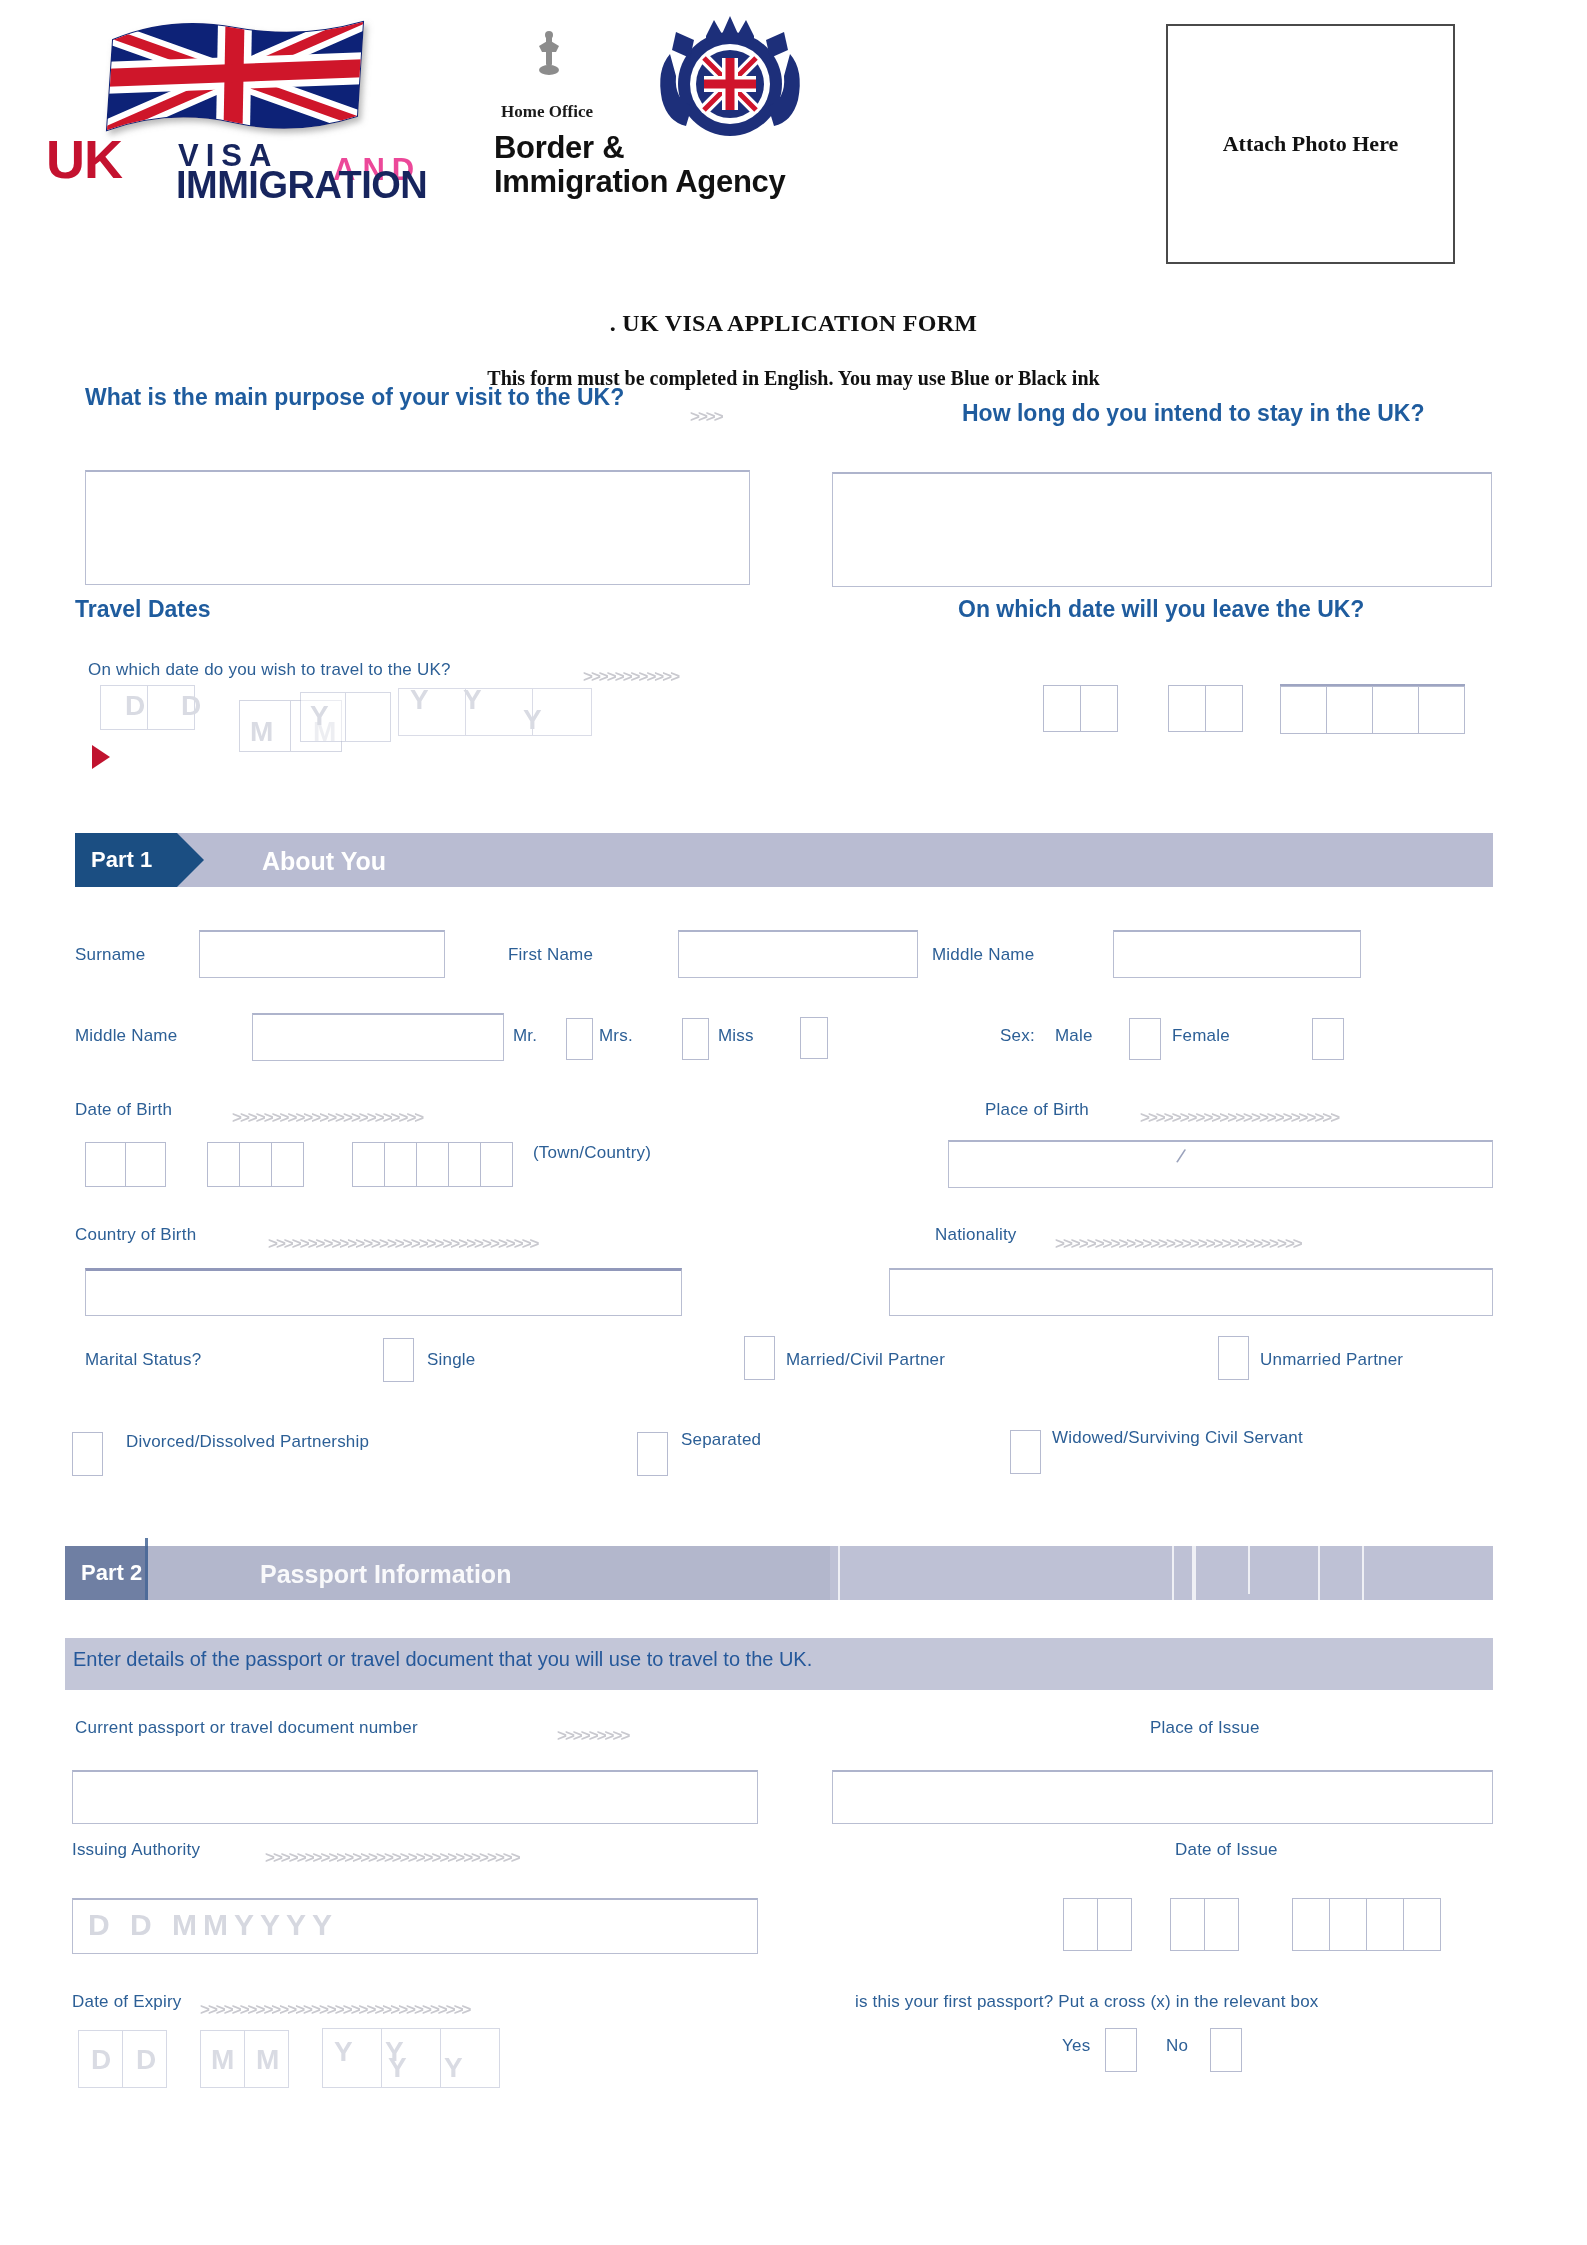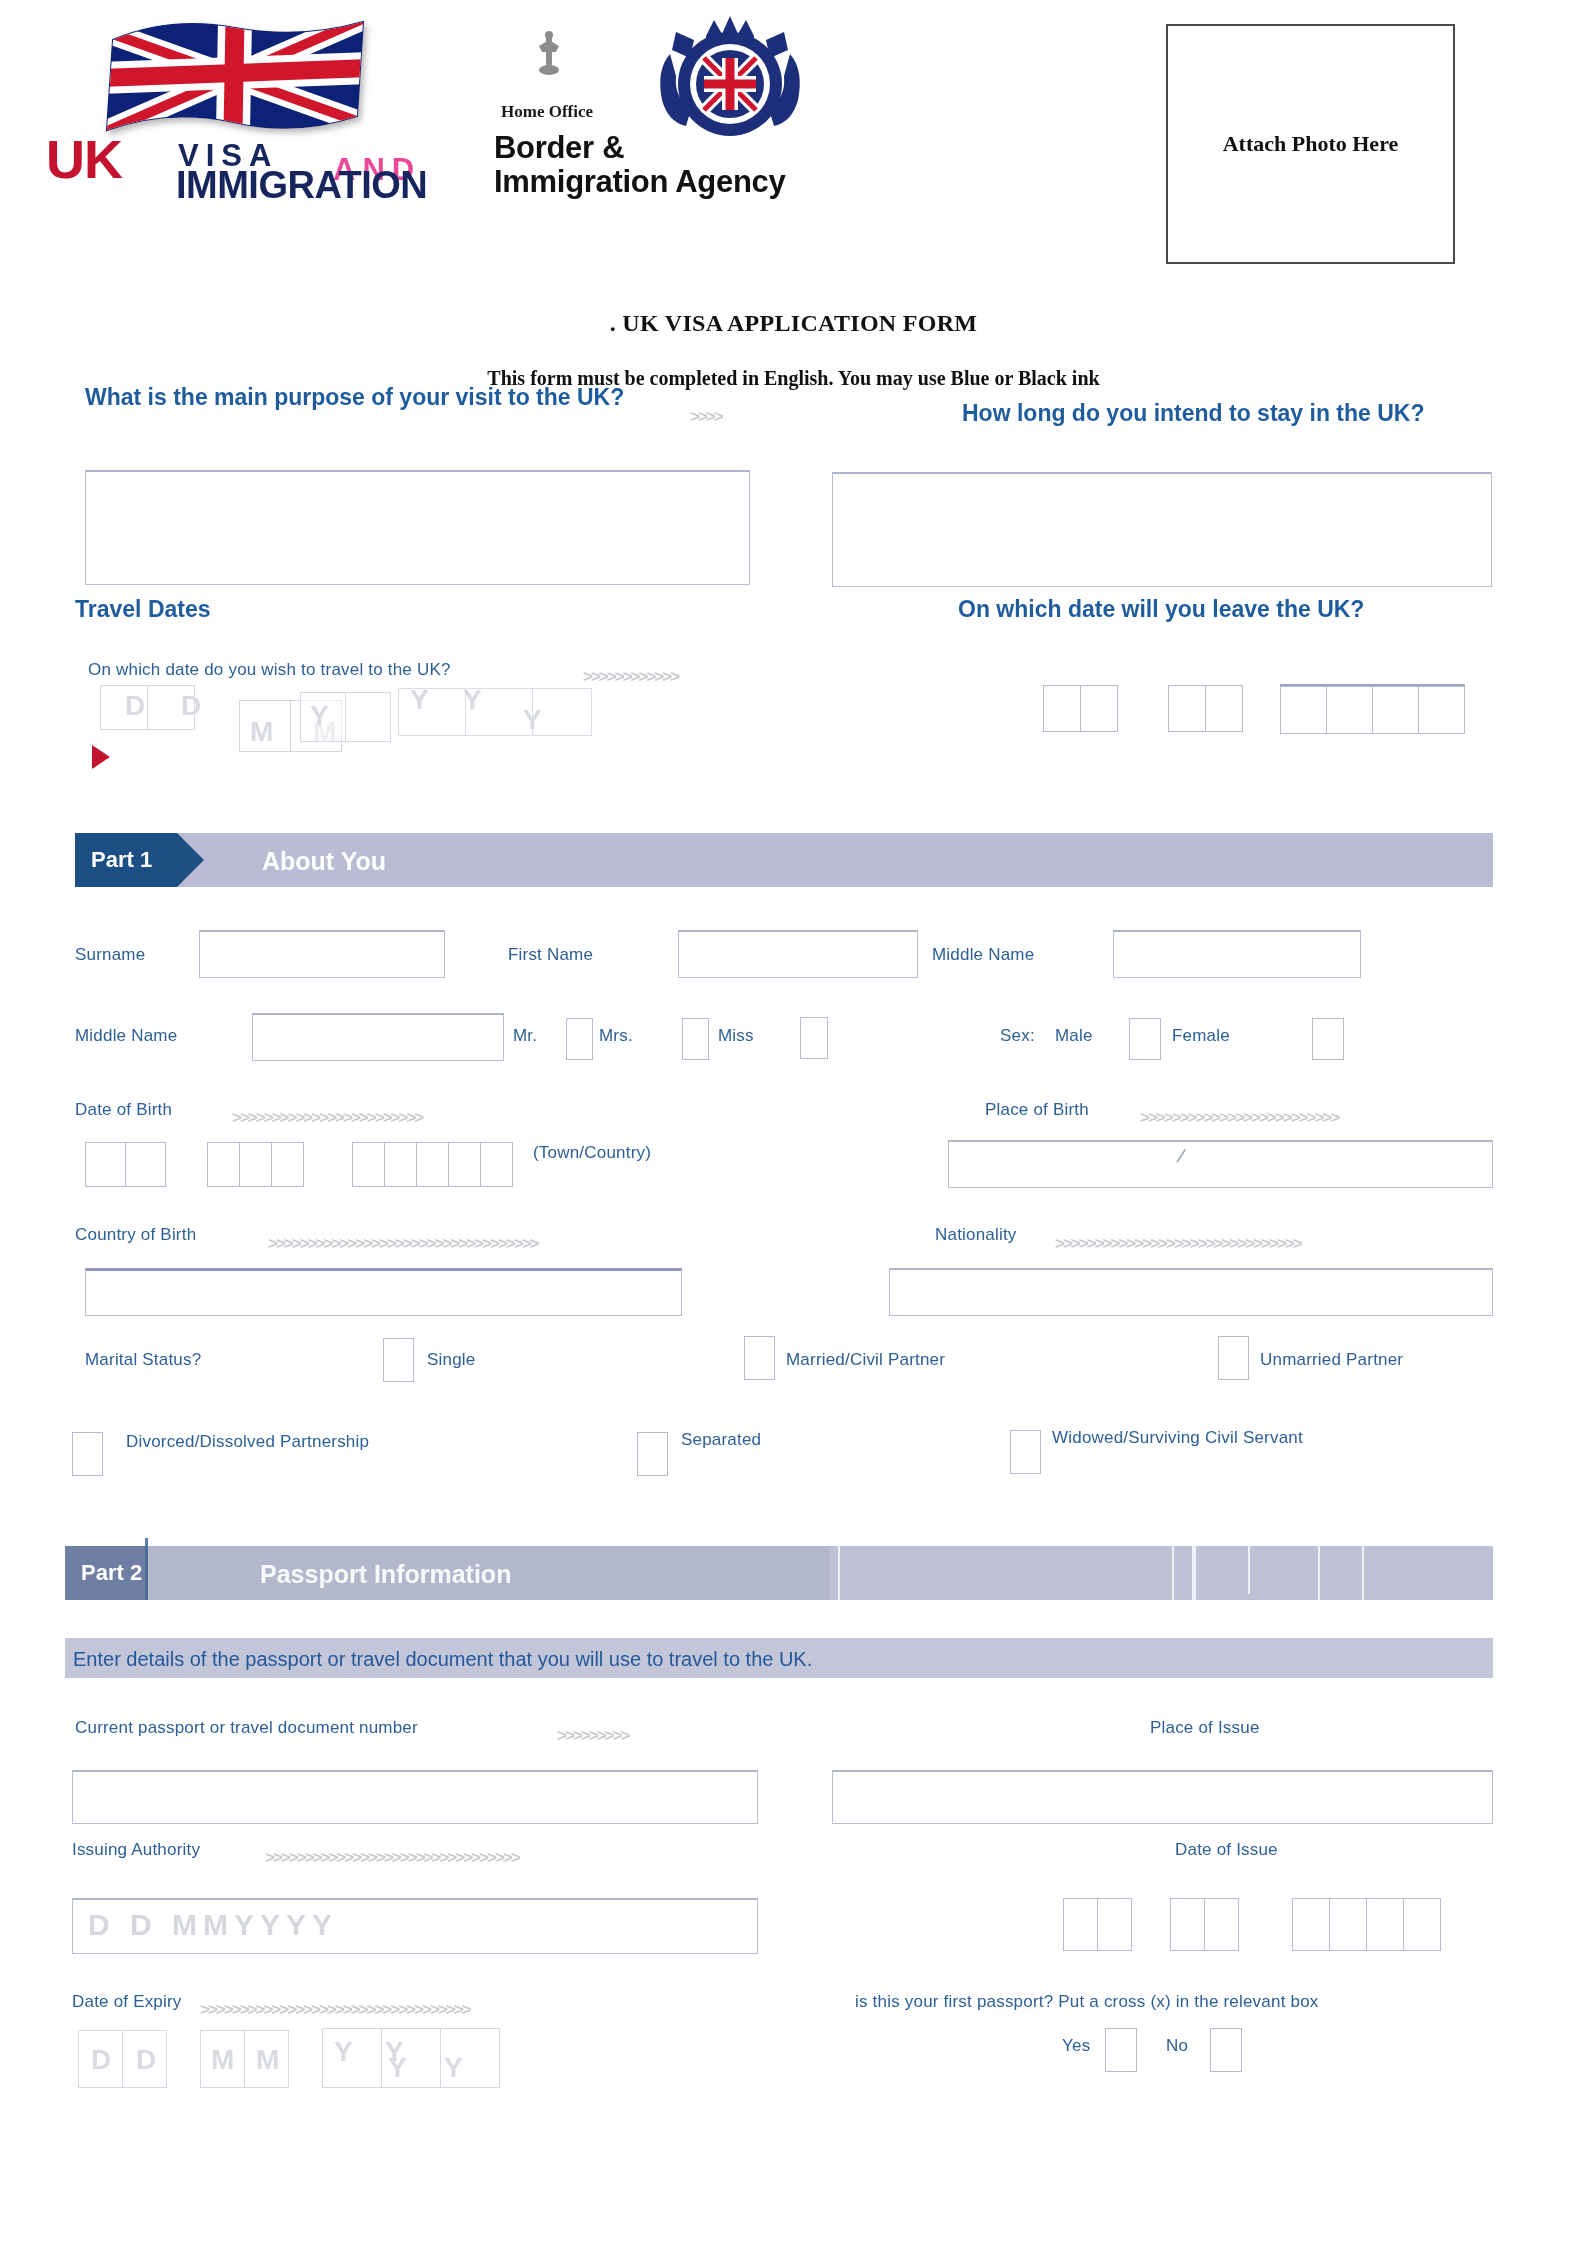--- a/index.html
+++ b/index.html
@@ -472,21 +472,21 @@
   <div class="vline" style="left:1318px; top:1546px; height:54px;"></div>
   <div class="vline" style="left:1362px; top:1546px; height:54px;"></div>
 
   <div class="part-tab" style="left:65px; top:1546px; width:80px; background:#6f7fa3;">
     <span>Part 2</span>
   </div>
   <div class="vline" style="left:145px; top:1538px; height:62px; background:#2c5288; width:3px;"></div>
 
   <div class="part-title faded" style="left:260px; top:1560px;">Passport Information</div>
 
-  <div class="note-bar" style="left:65px; top:1638px; width:1428px; height:40px;">
+  <div class="note-bar" style="left:65px; top:1638px; width:1428px; height:52px;">
     <span class="txt">Enter details of the passport or travel document that you will use to travel to the UK.</span>
   </div>
 
   <div class="abs lbl" style="left:75px; top:1718px; font-weight:400;">Current passport or travel document number</div>
   <div class="abs chev" style="left:557px; top:1726px;">&gt;&gt;&gt;&gt;&gt;&gt;&gt;&gt;&gt;</div>
   <div class="abs field" style="left:72px; top:1770px; width:686px; height:54px;"></div>
 
   <div class="abs lbl" style="left:1150px; top:1718px; font-weight:400;">Place of Issue</div>
   <div class="abs field" style="left:832px; top:1770px; width:661px; height:54px;"></div>
 

